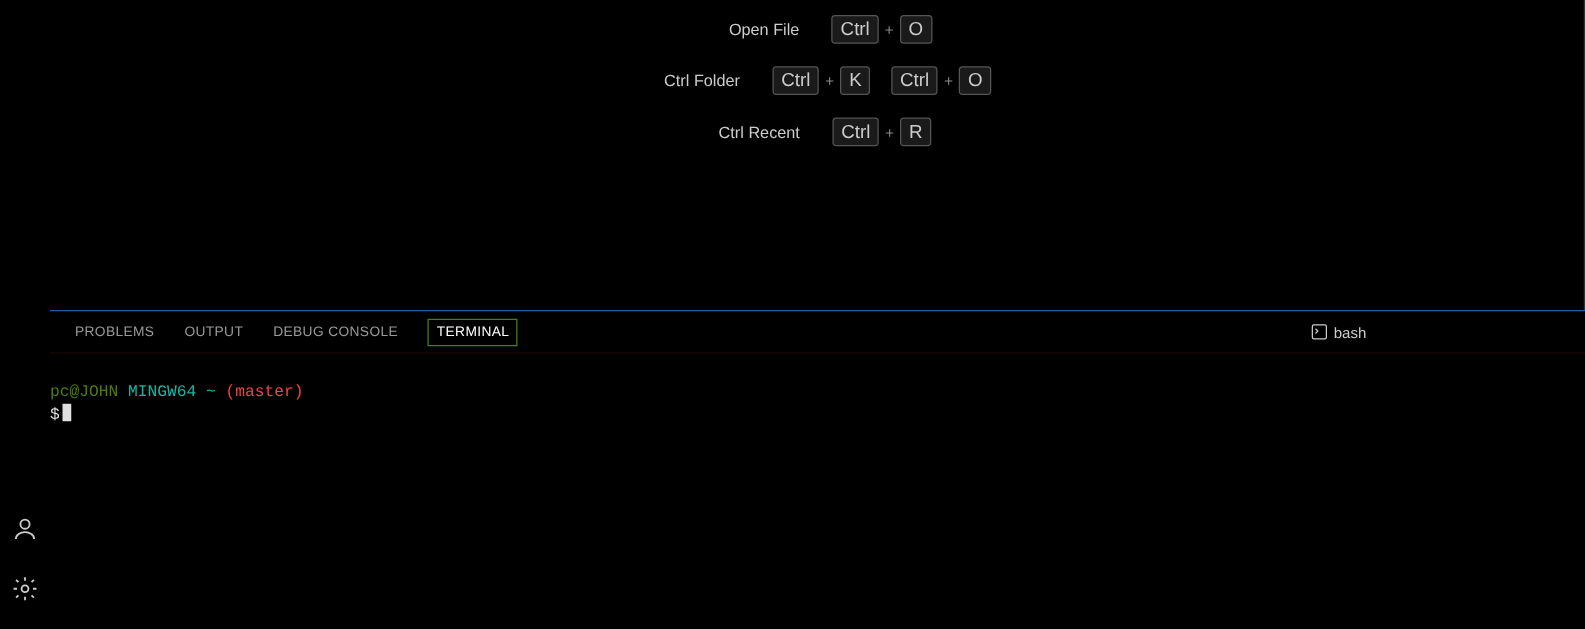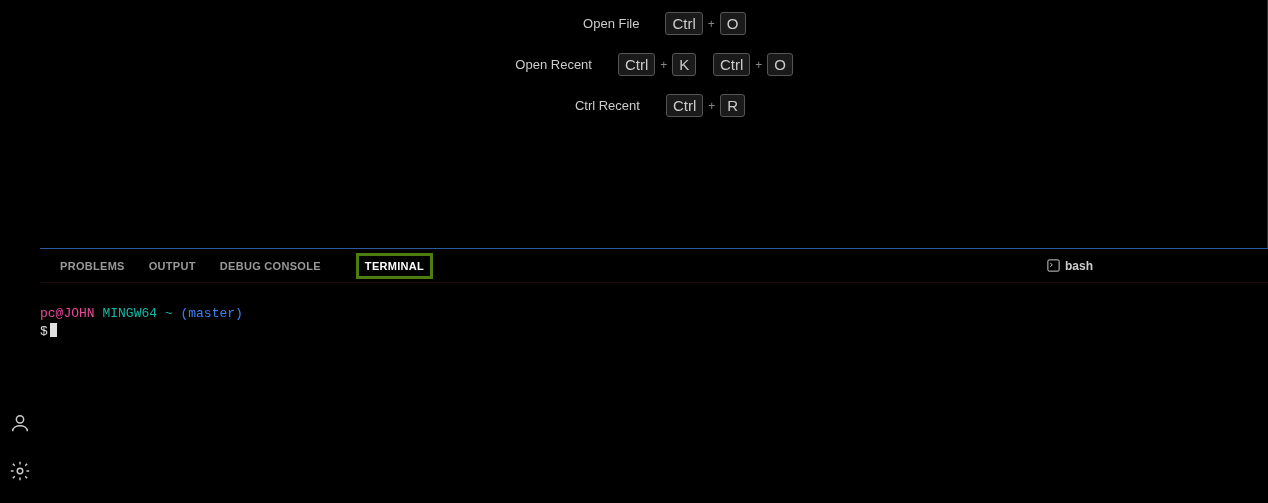--- a/index.html
+++ b/index.html
@@ -97,37 +97,35 @@
       right: 0;
       bottom: 0;
       border-top: 1px solid #2b5a9e;
     }
     .panel-tabs {
       display: flex;
       align-items: center;
       height: 34px;
       padding: 0 20px;
       border-bottom: 1px solid rgba(200,50,50,0.15);
-      font-weight: bold;
     }
     .panel-tab {
       font-size: 11px;
       letter-spacing: 0.3px;
       color: #999;
       padding: 6px 0;
       margin-right: 24px;
       cursor: pointer;
       text-transform: uppercase;
     }
     .panel-tab.active {
       color: #ffffff;
-      border: 3px solid #4d7c0f;
+      border: 1px solid #4d7c0f;
       padding: 4px 6px;
       margin-right: 22px;
-      margin-left: 11px;
     }
     .panel-actions {
       margin-left: auto;
       display: flex;
       align-items: flex-start;
       gap: 12px;
       color: #ccc;
     }
     .panel-action-item {
       display: flex;
@@ -145,23 +143,23 @@
     }
     .terminal-body {
       padding: 22px 0 0 0;
       font-family: "Consolas", "Courier New", monospace;
       font-size: 13px;
       line-height: 1.35;
     }
     .term-line {
       white-space: pre;
     }
-    .t-green { color: #ec4899; }
+    .t-green { color: #4d7c0f; }
     .t-magenta { color: #14b8a6; }
-    .t-cyan { color: #3b82f6; }
+    .t-cyan { color: #ef4444; }
     .t-white { color: #e0e0e0; }
     .cursor-block {
       display: inline-block;
       width: 7px;
       height: 14px;
       background: #e0e0e0;
       vertical-align: -2px;
       margin-left: 2px;
     }
     .icon-btn {
@@ -192,21 +190,21 @@
   <div class="welcome-shortcuts">
     <div class="shortcut-row">
       <span class="shortcut-label">Open File</span>
       <span class="key-seq">
         <span class="kbd">Ctrl</span>
         <span class="plus">+</span>
         <span class="kbd">O</span>
       </span>
     </div>
     <div class="shortcut-row">
-      <span class="shortcut-label">Open Recent</span>
+      <span class="shortcut-label">Ctrl Folder</span>
       <span class="key-seq">
         <span class="kbd">Ctrl</span>
         <span class="plus">+</span>
         <span class="kbd">K</span>
         &nbsp;&nbsp;
         <span class="kbd">Ctrl</span>
         <span class="plus">+</span>
         <span class="kbd">O</span>
       </span>
     </div>

